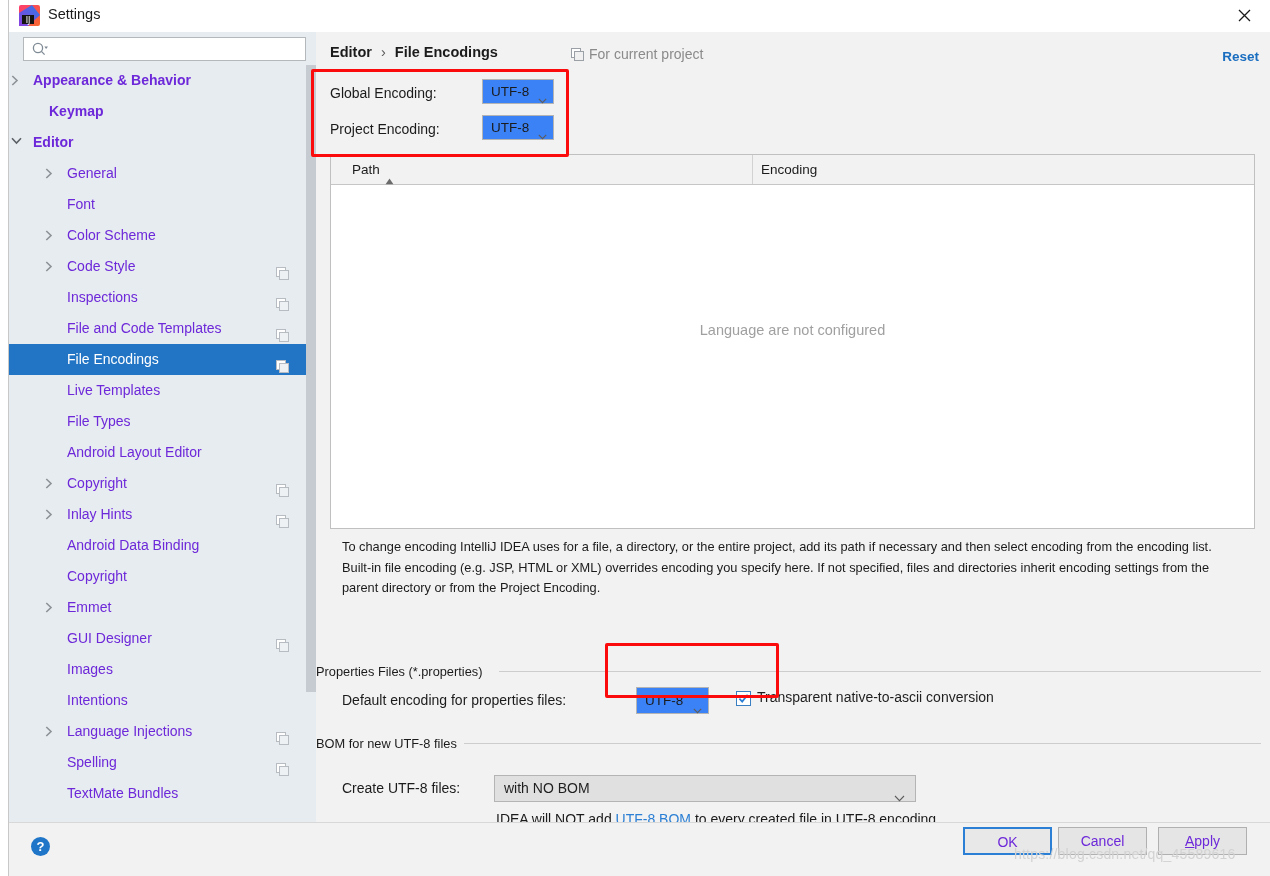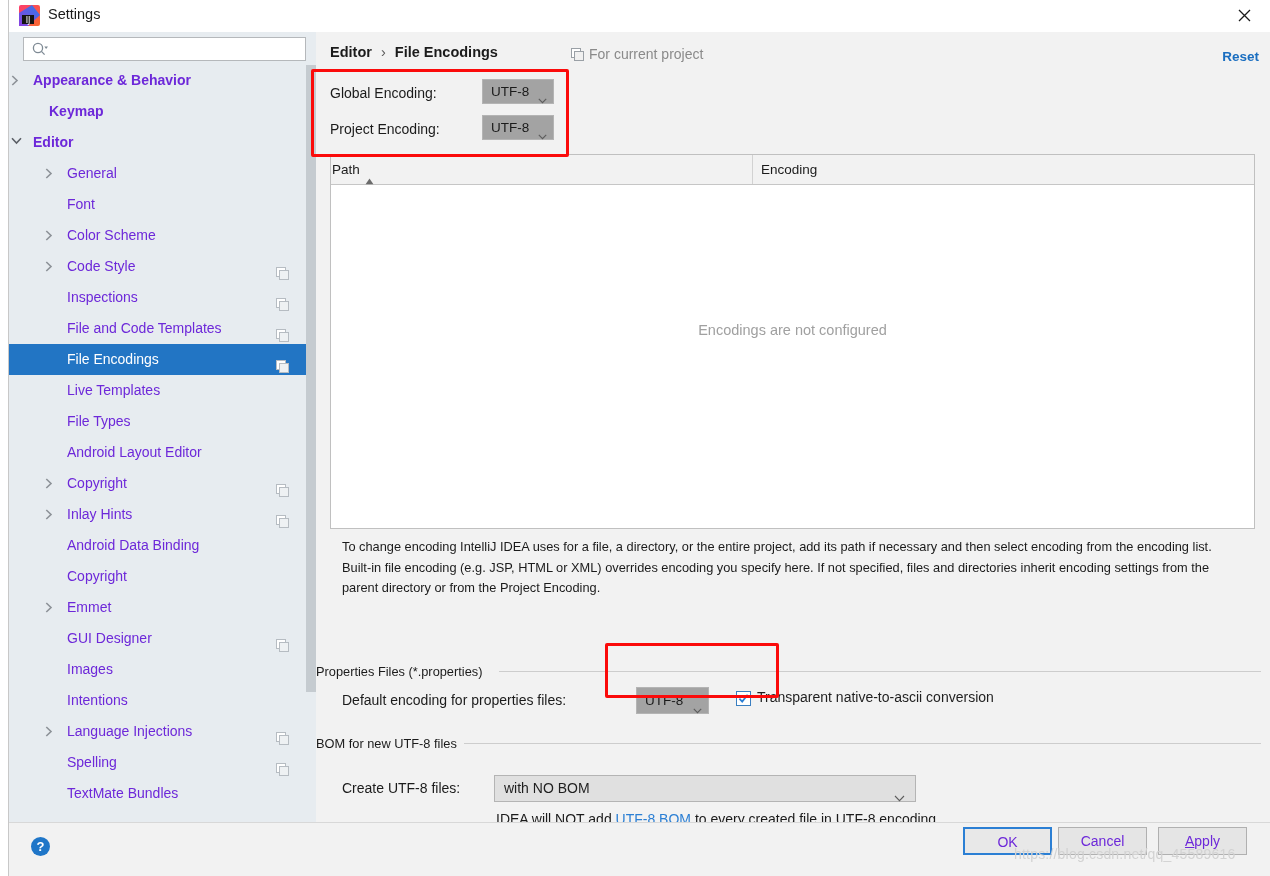--- a/index.html
+++ b/index.html
@@ -45,32 +45,32 @@
   .breadcrumb{position:absolute;left:14px;top:12px;font-size:14.5px;font-weight:bold;color:#1b1b1b;}
   .breadcrumb .sep{font-weight:normal;color:#5a5a5a;padding:0 5px;}
   .for-proj{position:absolute;left:255px;top:14px;font-size:14px;color:#8a8a8a;}
   .for-proj .ic{position:absolute;left:0;top:2px;}
   .for-proj .tx{position:absolute;left:18px;top:0;white-space:nowrap;}
   .reset-link{position:absolute;right:12px;top:17px;font-size:13.5px;font-weight:bold;
               color:#1a6ec0;cursor:pointer;}
 
   .enc-row{position:absolute;font-size:14px;color:#1b1b1b;}
   .enc-label{position:absolute;left:0;top:3px;white-space:nowrap;}
-  .combo{position:absolute;background:#a3a3a3;border:1px solid #b4b4b4;box-sizing:border-box;
+  .combo{position:absolute;background:#3b82f6;border:1px solid #b4b4b4;box-sizing:border-box;
          height:25px;line-height:23px;font-size:13.5px;color:#1b1b1b;cursor:pointer;}
   .combo .val{position:absolute;left:8px;top:0;}
   .combo .chev{position:absolute;right:6px;top:8px;}
 
   
   .table-box{position:absolute;left:14px;top:122px;width:925px;height:375px;
              border:1px solid #c0c0c0;background:#ffffff;box-sizing:border-box;}
   .th-row{position:absolute;left:0;top:0;width:923px;height:29px;background:#f2f2f2;
           border-bottom:1px solid #c6c6c6;}
   .th{position:absolute;top:0;height:29px;line-height:29px;font-size:13.5px;color:#1b1b1b;}
-  .th-path{left:1px;}
+  .th-path{left:21px;}
   .th-enc{left:430px;}
   .th-div{position:absolute;left:421px;top:0;width:1px;height:29px;background:#d2d2d2;}
   .sort-arrow{position:absolute;top:11px;}
   .empty-msg{position:absolute;left:0;top:167px;width:923px;text-align:center;
              font-size:14.5px;color:#a0a0a0;}
   .tbar{position:absolute;left:944px;top:122px;width:33px;height:375px;}
   .tbtn{position:absolute;left:0;width:33px;height:33px;display:flex;align-items:center;
         justify-content:center;cursor:pointer;}
 
   .desc{position:absolute;left:26px;top:505px;width:900px;font-size:12.8px;
@@ -367,21 +367,21 @@
           <span>Path</span>
           <span class="sort-arrow" style="margin-left:5px;">
             <svg width="9" height="7" viewBox="0 0 9 7">
                 <path d="M4.5 0.6 L8.4 6.2 L0.6 6.2 Z" fill="#6b6b6b"></path>
               </svg>
           </span>
         </span>
         <span class="th-div"></span>
         <span class="th th-enc">Encoding</span>
       </div>
-      <div class="empty-msg">Encodings are not configured</div>
+      <div class="empty-msg">Language are not configured</div>
     </div>
 
     <div class="tbar">
       <div class="tbtn" style="top:0;">
         <svg width="15" height="15" viewBox="0 0 15 15">
             <path d="M7.5 1.5 V13.5 M1.5 7.5 H13.5" stroke="#3c3c3c" stroke-width="2.1"></path>
           </svg>
       </div>
       <div class="tbtn" style="top:33px;">
         <svg width="15" height="15" viewBox="0 0 15 15">

